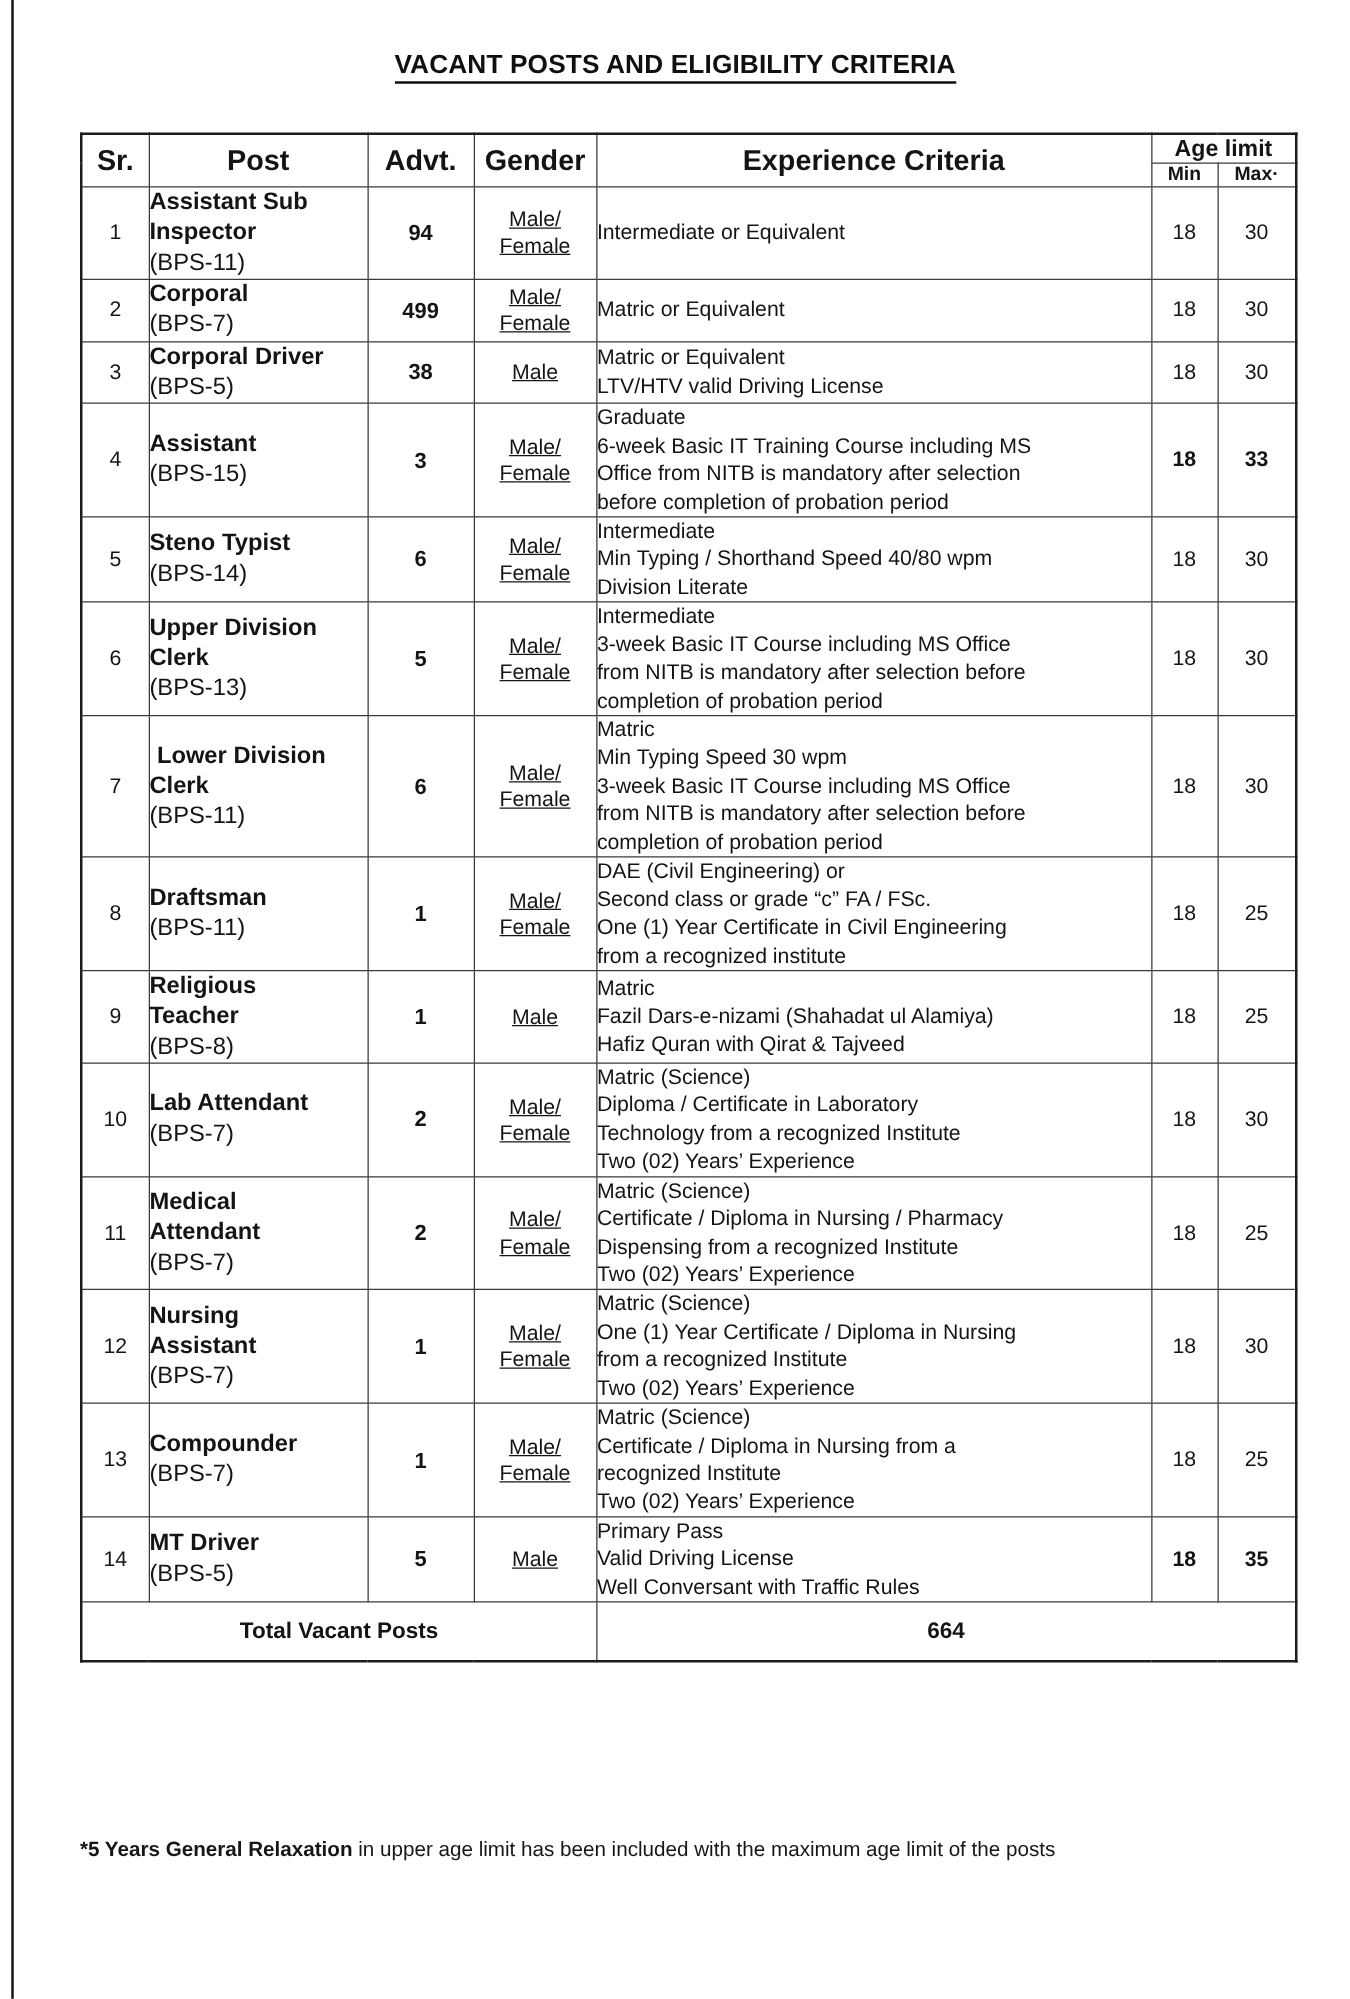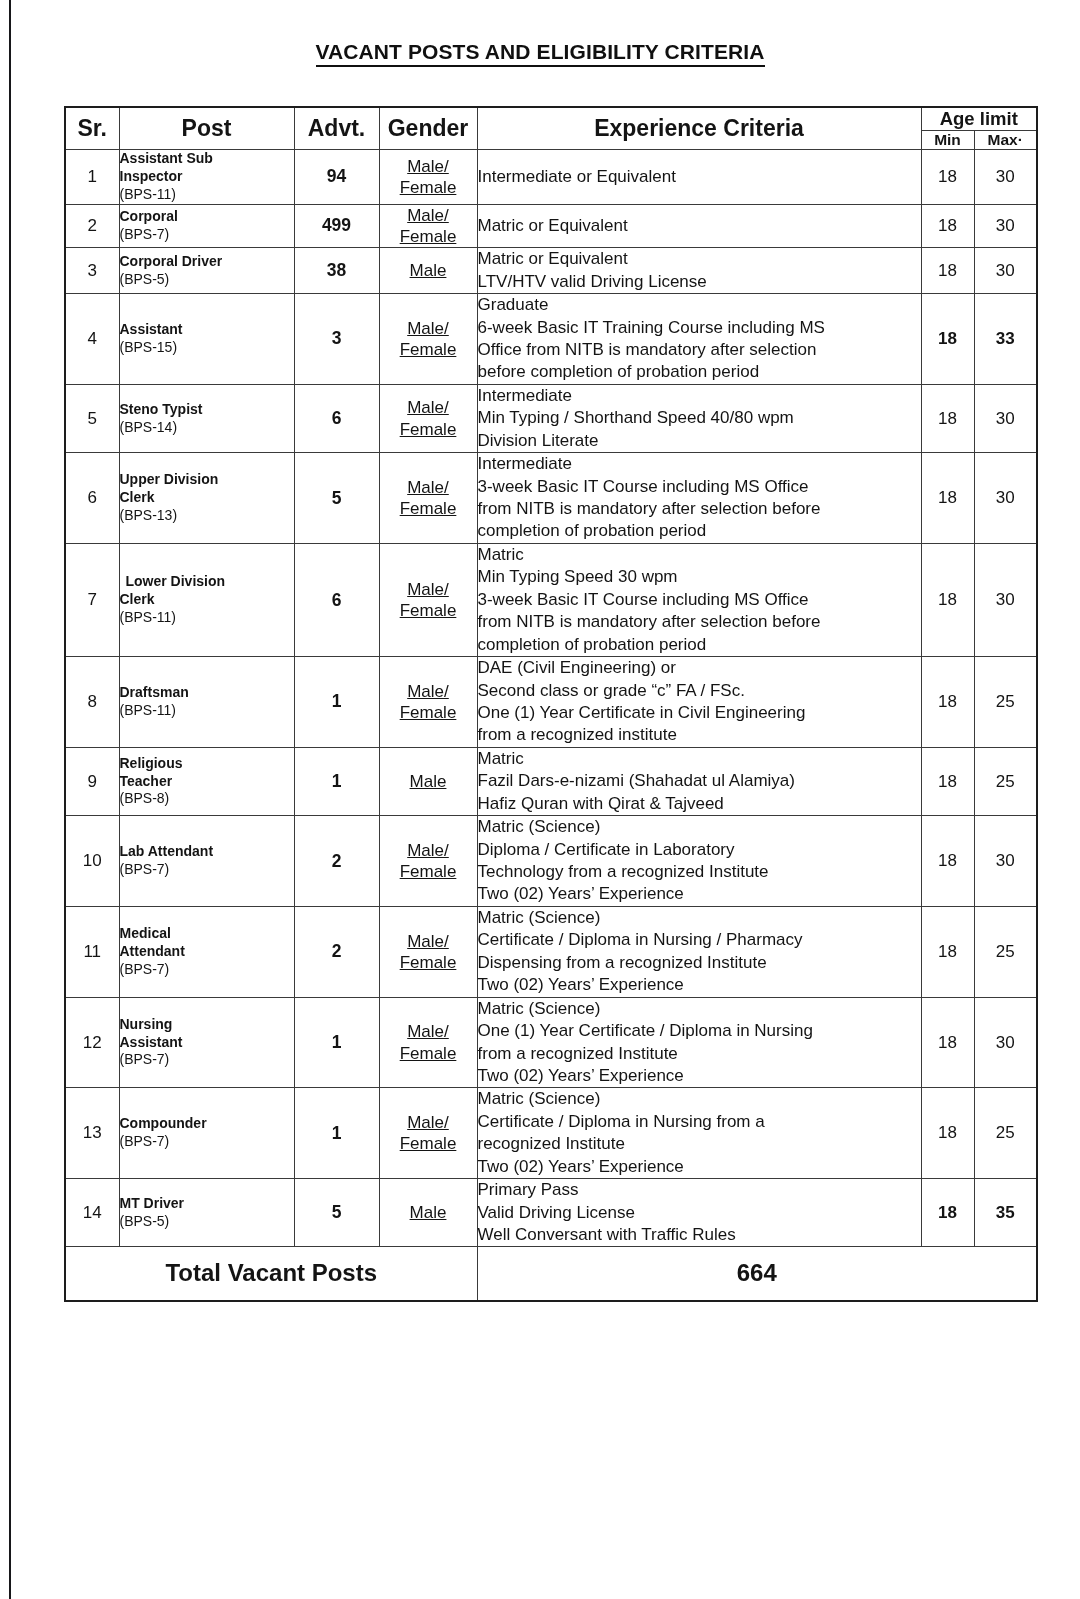--- a/index.html
+++ b/index.html
@@ -93,21 +93,21 @@
     padding: 3px 2px 4px 2px;
   }
 
   td.sr {
     text-align: center;
     font-size: 17px;
   }
   td.post {
     padding: 5px 4px 6px 9px;
     line-height: 1.28;
-    font-size: 14px;
+    font-size: 19px;
   }
   td.post .pname {
     font-weight: bold;
     display: block;
   }
   td.post .pname.indent { padding-left: 6px; }
   td.post .bps {
     display: block;
     font-weight: normal;
   }
@@ -131,21 +131,21 @@
   td.agev {
     text-align: center;
     font-size: 17px;
   }
   td.agev.bold { font-weight: bold; }
 
   tr.total-row td {
     padding: 12px 2px 13px 2px;
     text-align: center;
     font-weight: bold;
-    font-size: 24px;
+    font-size: 18px;
   }
 
   .footnote {
     position: absolute;
     left: 64px;
     top: 1470px;
     width: 972px;
     font-size: 16.5px;
     color: #161616;
     line-height: 1.3;
@@ -459,14 +459,17 @@
           <td class="agev bold">18</td>
           <td class="agev bold">35</td>
         </tr>
         <tr class="total-row">
           <td colspan="4">Total Vacant Posts</td>
           <td colspan="3">664</td>
         </tr>
       </tbody>
   </table>
 
+  <div class="footnote">
+    <b>*5 Years General Relaxation</b><span> in upper age limit has been included with the maximum age limit of the posts</span>
+  </div>
 
 </div>
 
 </body></html>

